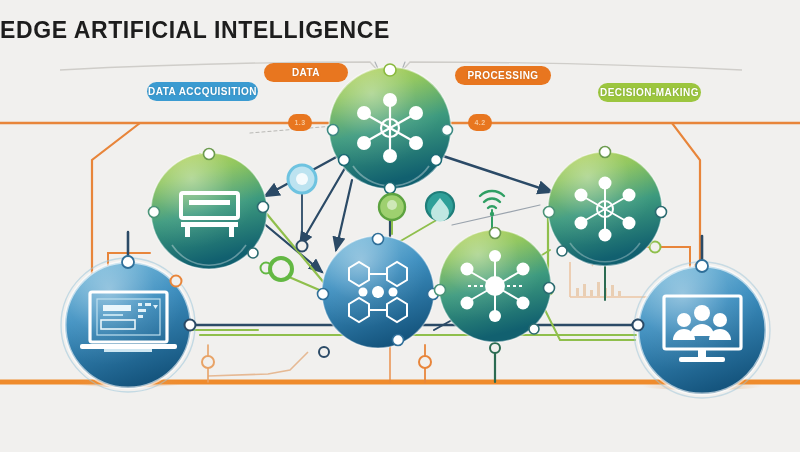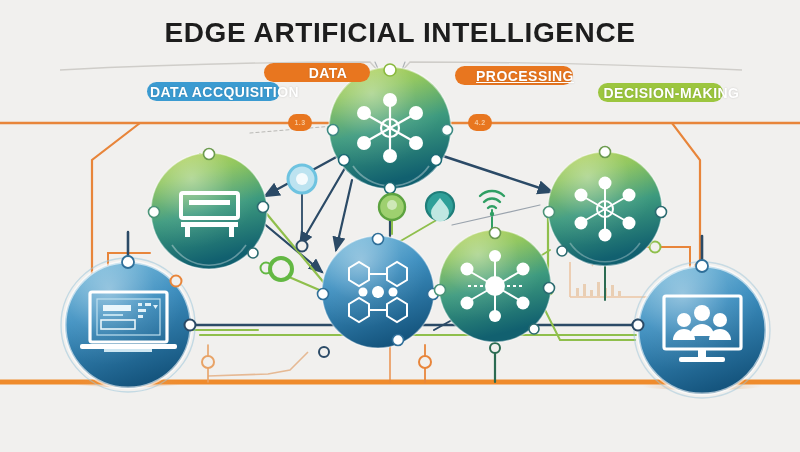--- a/index.html
+++ b/index.html
@@ -6,34 +6,33 @@
   body{
     width:800px;height:452px;overflow:hidden;
     background:#f1f0ee;
     font-family:"Liberation Sans", sans-serif;
     position:relative;
   }
   #stage{position:absolute;inset:0;width:800px;height:452px;}
   svg#art{position:absolute;left:0;top:0;width:800px;height:452px;}
 
   .title{
-    position:absolute;left:0;top:17px;width:800px;text-align:center;
-    font-size:28px;font-weight:bold;letter-spacing:.6px;color:#1d1d1d;
+    position:absolute;left:0;top:17px;width:800px;
+    font-size:23px;font-weight:bold;letter-spacing:.6px;color:#1d1d1d;
     font-family:"Liberation Sans", sans-serif;
     white-space:nowrap;
   }
 
   .pill{
     position:absolute;border-radius:11px;color:#ffffff;
-    font-size:14px;font-weight:bold;letter-spacing:.45px;
+    font-size:10px;font-weight:bold;letter-spacing:.45px;
     display:flex;align-items:center;justify-content:center;
     white-space:nowrap;height:19px;
     text-shadow:0 0 2px rgba(0,0,0,.18);
     font-family:"Liberation Sans", sans-serif;
-    padding-left:22px;
   }
   .pill.blue{background:#3b9bd1;margin-left:11px;}
   .pill.orange{background:#e8761f;}
   .pill.green{background:#9cc63f;}
 
   .minipill{
     position:absolute;border-radius:9px;background:#e8761f;height:17px;
     display:flex;align-items:center;justify-content:center;
     color:#f6c79a;font-size:7px;letter-spacing:.4px;font-weight:bold;
     font-family:"Liberation Sans", sans-serif;
@@ -337,18 +336,18 @@
         <path d="M488 208 a 5.5 5.5 0 0 1 8 0"></path>
         <circle cx="492" cy="214" r="2.2" fill="#2f9f63" stroke="none"></circle>
       </g>
     </g>
   </svg>
 
   <div class="title">EDGE ARTIFICIAL INTELLIGENCE</div>
 
   <div class="pill blue" style="left:136px;top:82px;width:111px;">DATA ACCQUISITION</div>
   <div class="pill orange" style="left:264px;top:63px;width:84px;">DATA</div>
-  <div class="pill orange" style="left:455px;top:66px;width:96px;text-decoration:underline;">PROCESSING</div>
+  <div class="pill orange" style="left:455px;top:66px;width:96px;">PROCESSING</div>
   <div class="pill green" style="left:555px;top:83px;width:103px;margin-left:43px;">DECISION-MAKING</div>
 
   <div class="minipill" style="left:288px;top:114px;width:24px;">1.3</div>
   <div class="minipill" style="left:468px;top:114px;width:24px;">4.2</div>
 </div>
 
 </body></html>

